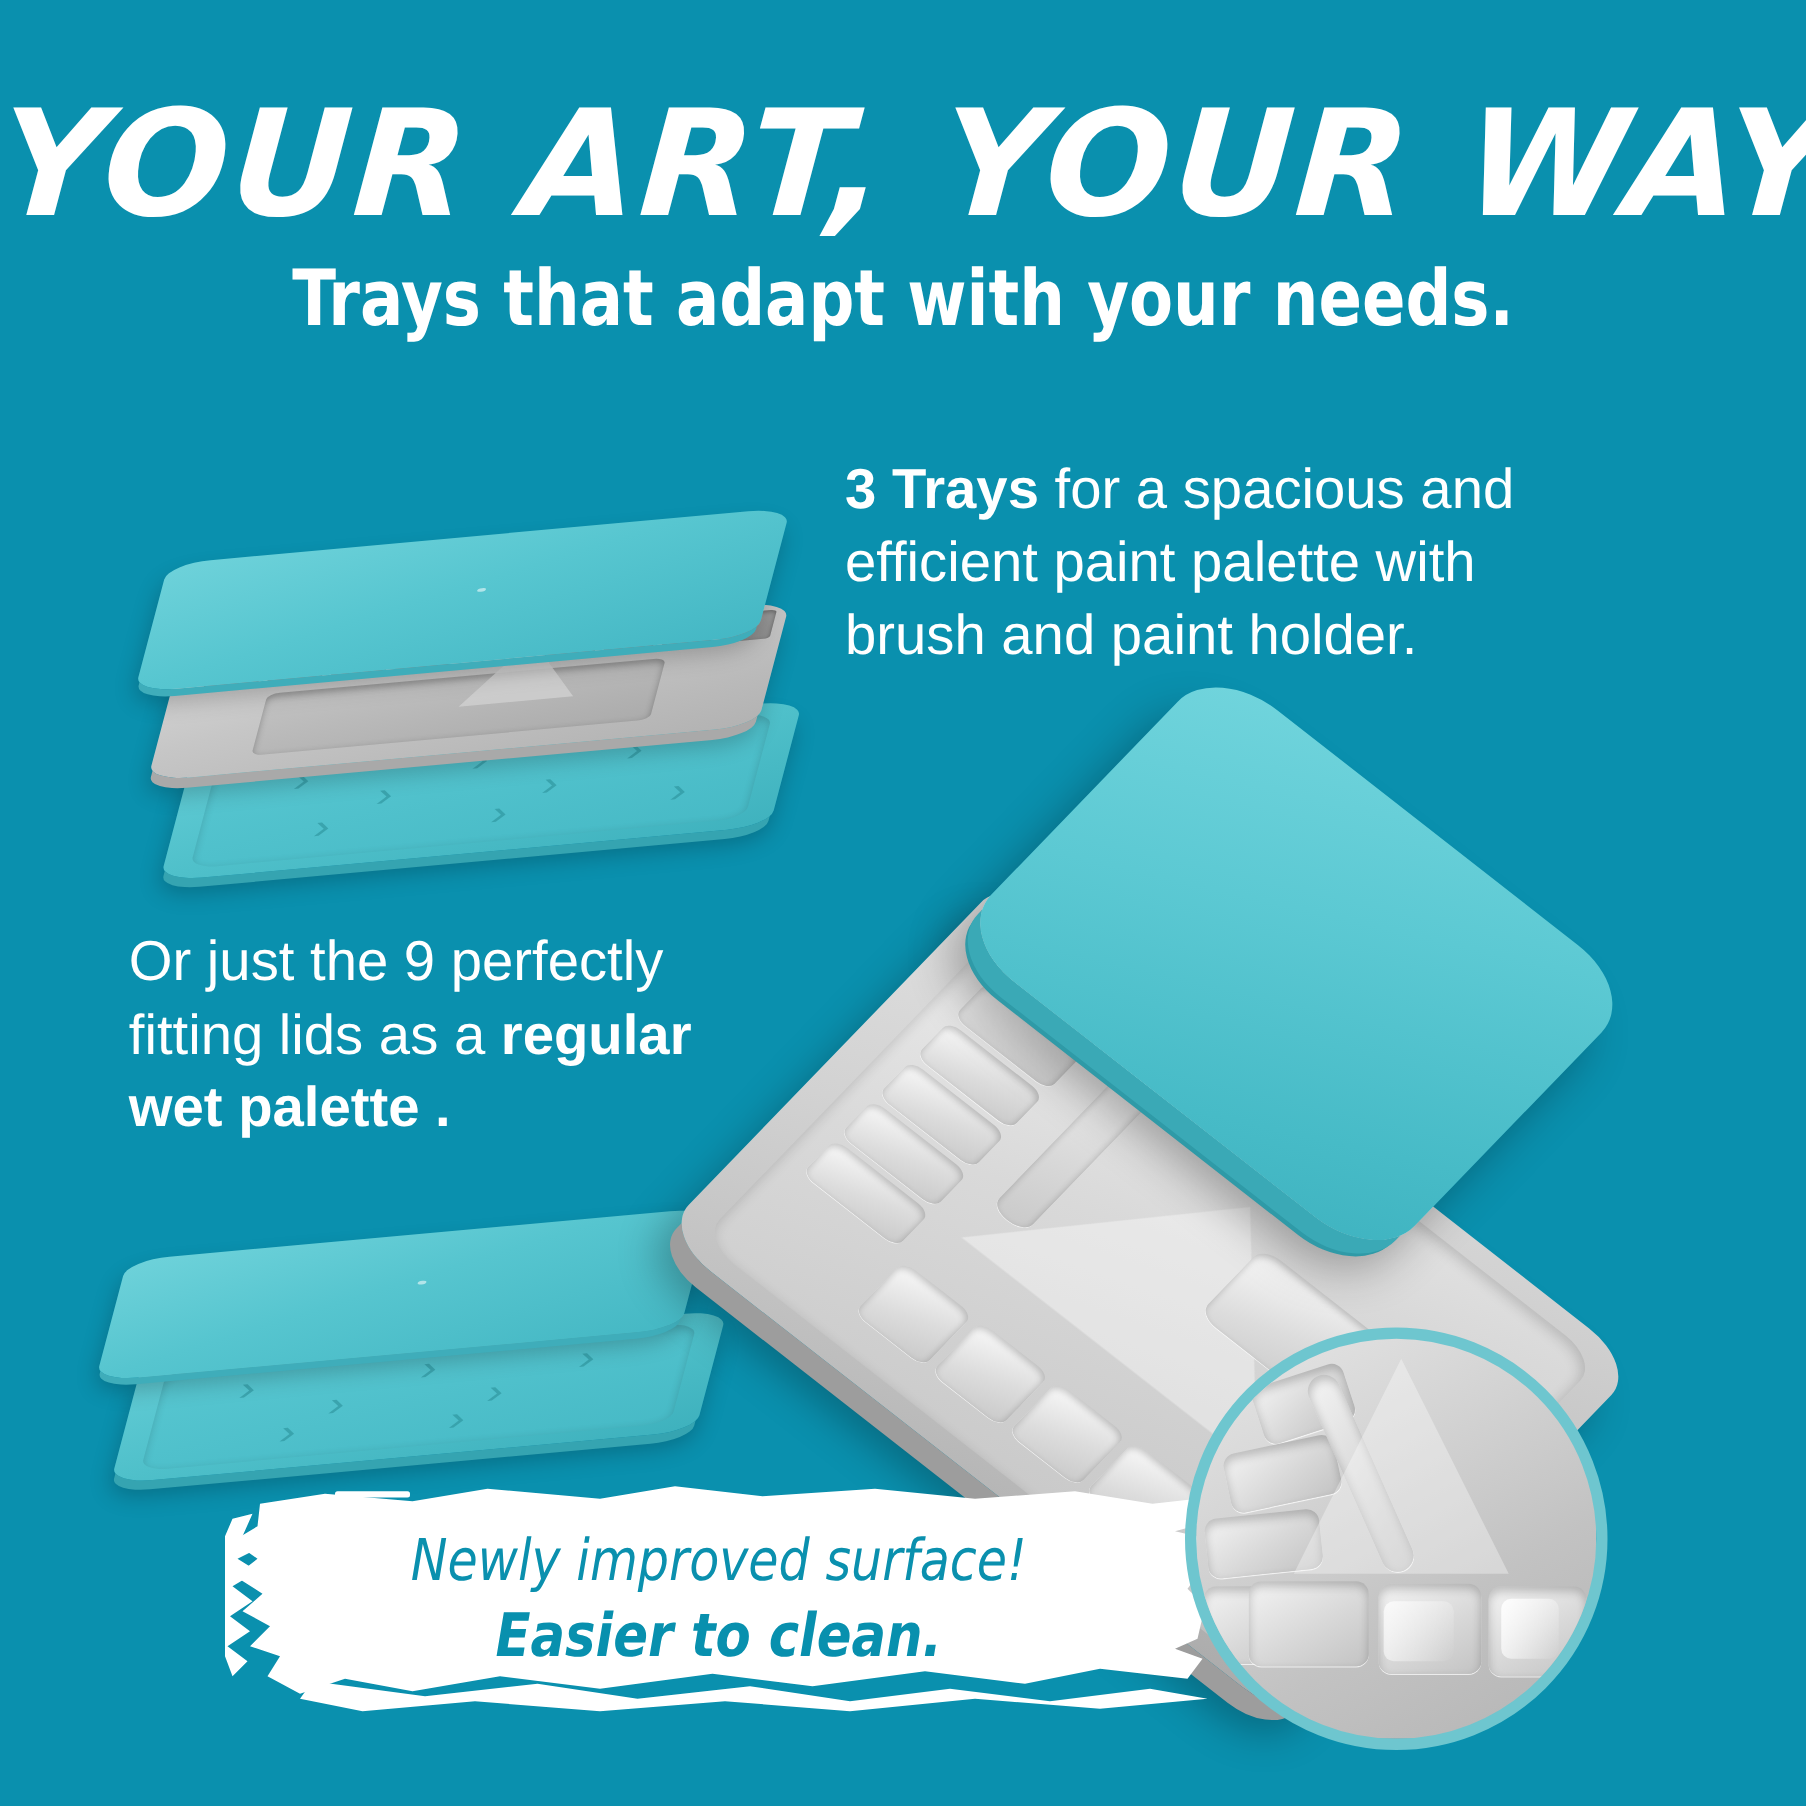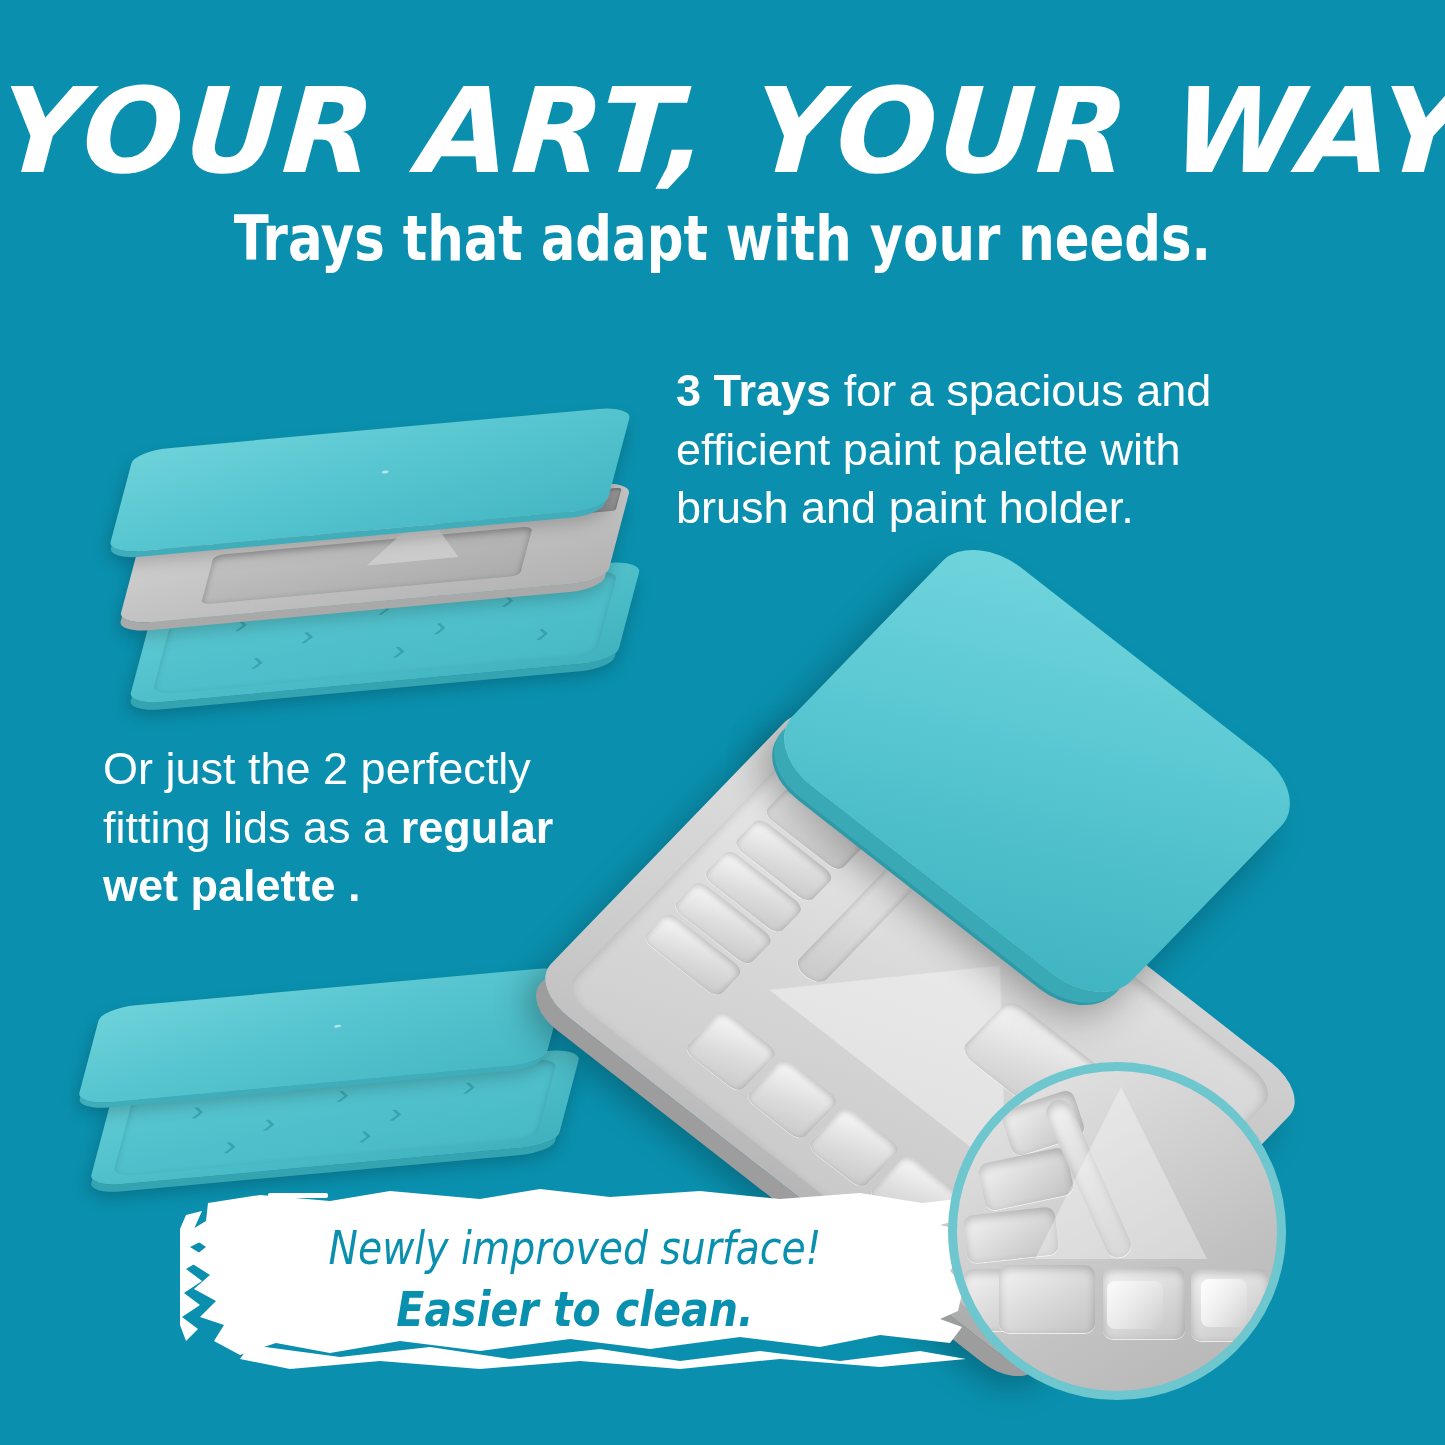--- a/index.html
+++ b/index.html
@@ -217,21 +217,21 @@
     <div class="slab" id="s1-lid">
       <div class="dimple"></div>
     </div>
   </div>
 
   <div class="copy" id="copy-trays">
     <b>3 Trays</b><span> for a spacious and efficient paint palette with brush and paint holder.</span>
   </div>
 
   <div class="copy" id="copy-lids">
-    <span>Or just the 2 perfectly fitting lids as a </span><b>regular wet palette .</b>
+    <span>Or just the 9 perfectly fitting lids as a </span><b>regular wet palette .</b>
   </div>
 
   <div class="stack">
     <div class="slab" id="s2-base">
       <div class="baseinner">
         <span class="emboss" style="left:14%;top:20%">❭</span>
         <span class="emboss" style="left:32%;top:44%">❭</span>
         <span class="emboss" style="left:48%;top:16%">❭</span>
         <span class="emboss" style="left:62%;top:46%">❭</span>
         <span class="emboss" style="left:78%;top:20%">❭</span>

